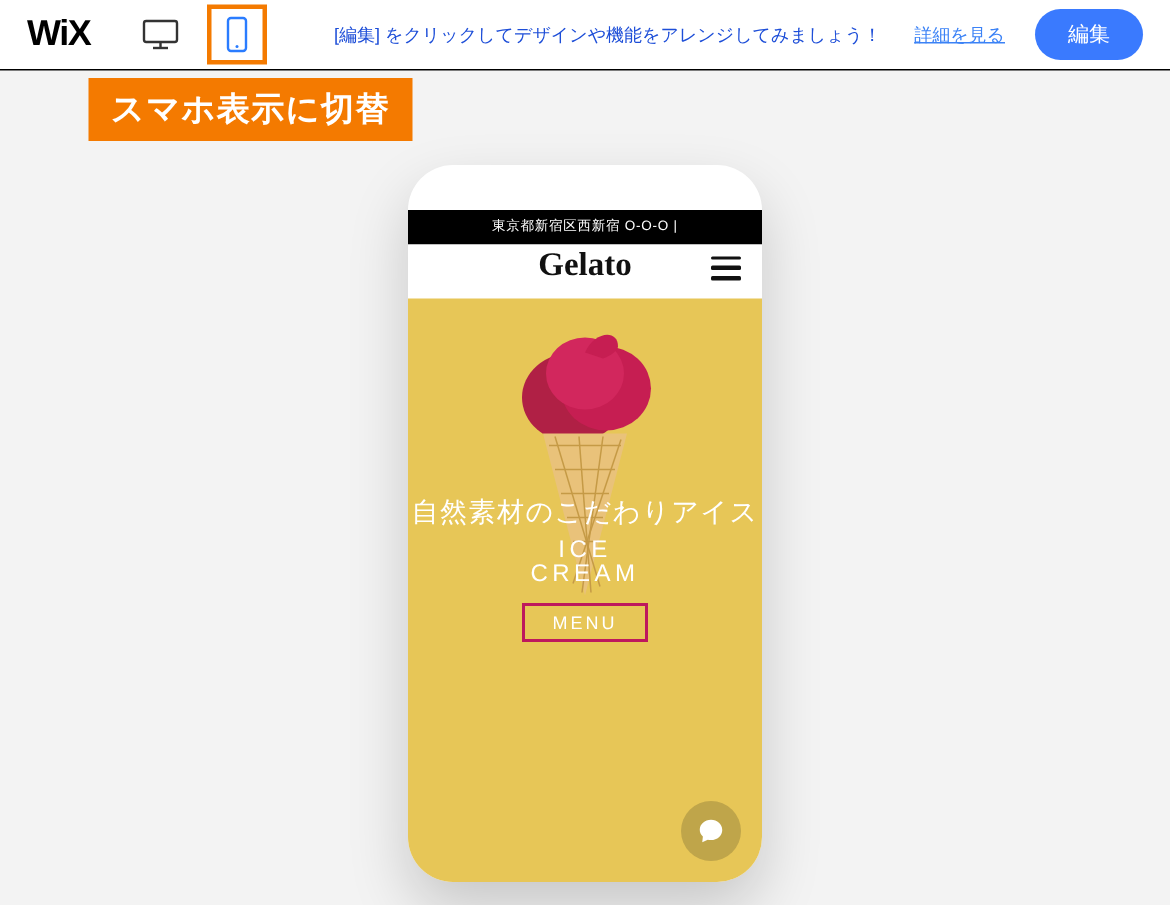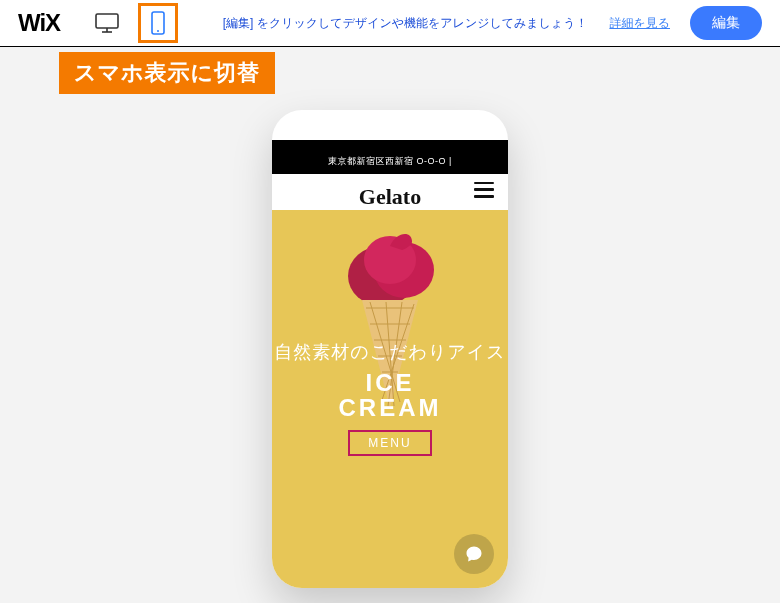--- a/index.html
+++ b/index.html
@@ -13,30 +13,30 @@
   .dev.active svg{stroke:#2a7cff}
   .tiptext{font-size:12px;color:#1d4ed8;margin-left:auto}
   .seemore{font-size:12px;color:#3b82f6;text-decoration:underline;margin-left:22px;cursor:pointer}
   .editbtn{margin-left:20px;background:#3a7afe;color:#fff;border:none;border-radius:22px;height:34px;padding:0 22px;font-size:14px;cursor:pointer}
   
   .orangeLabel{position:absolute;left:59px;top:52px;background:#f47a00;color:#fff;font-weight:900;font-size:22px;padding:6px 15px;letter-spacing:1px}
   
   .stage{position:absolute;left:0;top:46px;right:0;bottom:0;display:flex;align-items:flex-start;justify-content:center}
   .phone{margin-top:64px;width:236px;height:478px;background:#fff;border-radius:30px;box-shadow:0 18px 40px rgba(0,0,0,.18);overflow:hidden;display:flex;flex-direction:column}
   .statusbar{height:30px}
-  .blackstrip{background:#000;color:#fff;text-align:center;font-size:9px;letter-spacing:.5px;padding:16px 4px 6px;line-height:1.3}
-  .brandrow{height:36px;display:flex;align-items:flex-end;justify-content:center;position:relative;background:#fff}
+  .blackstrip{background:#000;color:#fff;text-align:center;font-size:9px;letter-spacing:.5px;padding:5px 4px 6px;line-height:1.3}
+  .brandrow{height:36px;display:flex;align-items:flex-start;justify-content:center;position:relative;background:#fff}
   .brand{font-family:'Brush Script MT',cursive;font-size:22px;font-weight:700;color:#111}
   .burger{position:absolute;right:14px;top:8px;width:20px;height:16px;display:flex;flex-direction:column;justify-content:space-between;cursor:pointer}
   .burger span{height:2.4px;background:#111;border-radius:1px}
   .hero{flex:1;background:#e7c657;position:relative;overflow:hidden;text-align:center;color:#fff}
   .cone{position:absolute;left:50%;top:10px;transform:translateX(-50%);}
   .heroText{position:absolute;left:0;right:0;top:130px;}
   .jp{font-size:18px;letter-spacing:1px;margin:0 0 6px}
-  .big{font-family:Arial Black,Arial,sans-serif;font-weight:700;letter-spacing:3px;font-size:24px;line-height:1.05;margin:0 0 10px}
+  .big{font-family:Arial Black,Arial,sans-serif;font-weight:400;letter-spacing:3px;font-size:16px;line-height:1.05;margin:0 0 10px}
   .menuBtn{display:inline-block;border:2px solid #be185d;padding:4px 18px;font-size:12px;letter-spacing:2px;cursor:pointer}
   .chatFab{position:absolute;right:14px;bottom:14px;width:40px;height:40px;border-radius:50%;background:#bfa54a;display:flex;align-items:center;justify-content:center;cursor:pointer}
 </style>
 </head>
 <body>
 
 <div class="topbar">
   <div class="logo">WiX</div>
   <div class="devices">
     <div class="dev">

